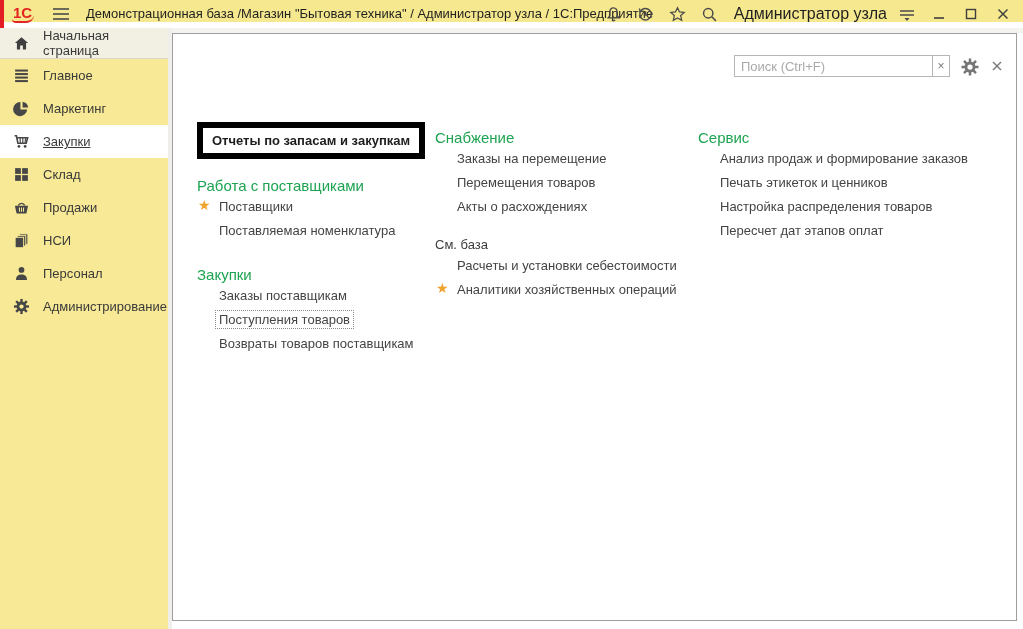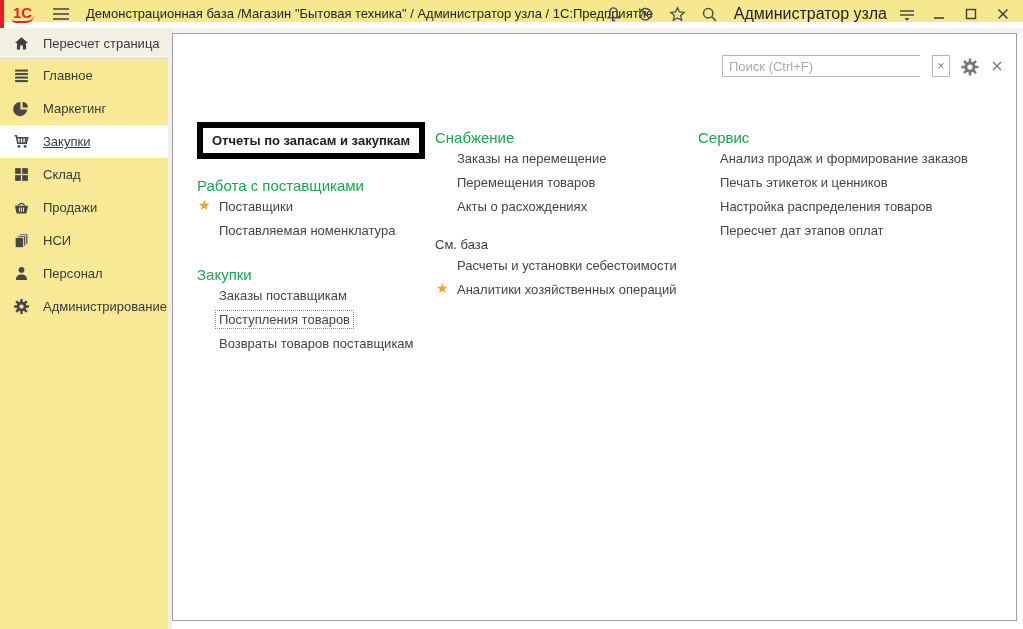--- a/index.html
+++ b/index.html
@@ -28,21 +28,21 @@
   .nav-item.active{background:#ffffff;}
   .nav-ic{width:17px;height:17px;margin-right:13px;flex:0 0 auto;}
   .nav-label{font-size:13px;color:#3a3a3a;}
   .nav-item.active .nav-label{text-decoration:underline;}
   .gutter-v{position:absolute;left:168px;top:28px;width:4px;height:601px;background:#efeeea;}
   .gutter-t{position:absolute;left:172px;top:28px;width:851px;height:5px;background:#f4f3f0;}
   
   .panel{position:absolute;left:172px;top:33px;width:845px;height:588px;background:#fff;
          border:1px solid #9e9e9e;box-sizing:border-box;}
   
-  .search-wrap{position:absolute;top:21px;right:66px;display:flex;height:22px;gap:12px;}
+  .search-wrap{position:absolute;top:21px;right:66px;display:flex;height:22px;}
   .search-input{width:198px;height:22px;border:1px solid #b5b5b5;border-right:none;box-sizing:border-box;
                 font-family:"Liberation Sans",sans-serif;font-size:13px;color:#333;padding:0 6px;outline:none;}
   .search-input::placeholder{color:#a9a9a9;}
   .search-clear{width:18px;height:22px;border:1px solid #b5b5b5;box-sizing:border-box;background:#fff;
                 color:#7a7a7a;font-size:12px;display:flex;align-items:center;justify-content:center;cursor:pointer;}
   .gear-btn{position:absolute;top:23px;right:36px;width:20px;height:20px;cursor:pointer;}
   .panel-close{position:absolute;top:25px;right:12px;width:14px;height:14px;cursor:pointer;}
   
   .col{position:absolute;}
   .col1{left:24px;top:88px;width:240px;}
@@ -133,21 +133,21 @@
   </div>
 </div>
 
 <div class="sidebar">
   <div class="home-row">
     <span class="nav-ic">
       <svg width="17" height="17" viewBox="0 0 16 16">
           <path fill="#3f3f3f" d="M8 2 L14.2 7.6 H12.3 V13.6 H9.3 V9.9 H6.7 V13.6 H3.7 V7.6 H1.8 Z"></path>
         </svg>
     </span>
-    <span class="nav-label">Пересчет страница</span>
+    <span class="nav-label">Начальная страница</span>
   </div>
 
   <div class="nav-item">
     <span class="nav-ic">
       <svg width="17" height="17" viewBox="0 0 16 16">
           <g fill="#474747">
         <rect x="2" y="2.4" width="12" height="1.9"></rect>
             <rect x="2" y="5.7" width="12" height="1.9"></rect>
         <rect x="2" y="9" width="12" height="1.9"></rect>
             <rect x="2" y="12.3" width="12" height="1.9"></rect>

